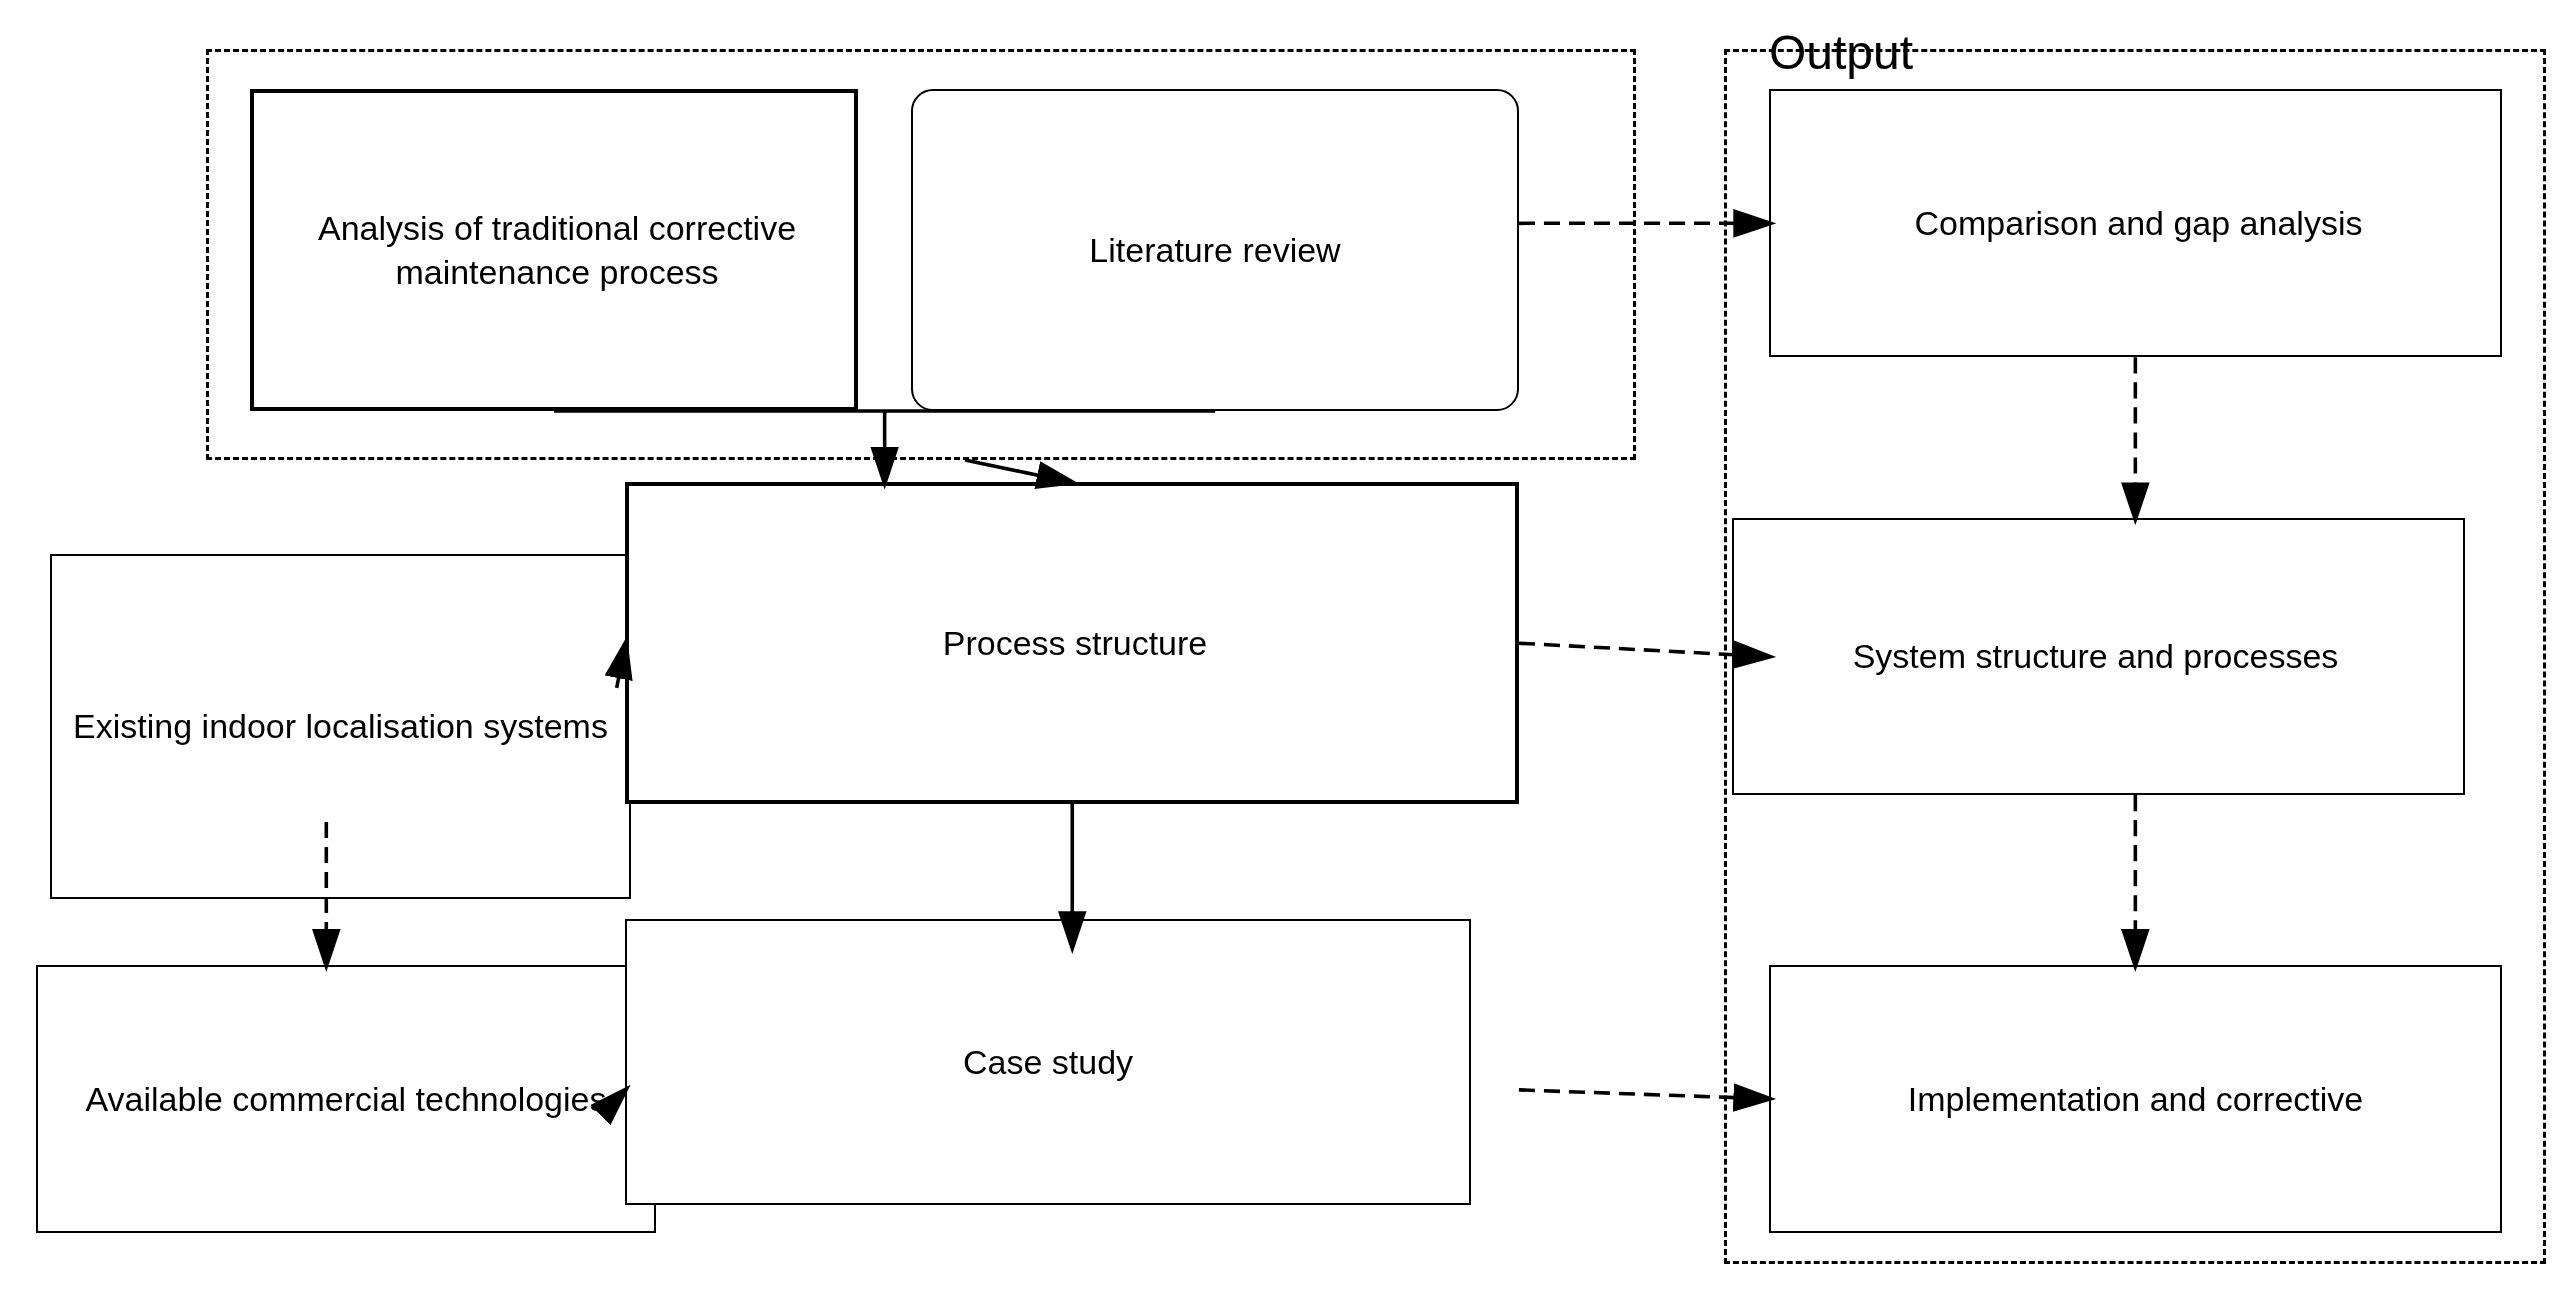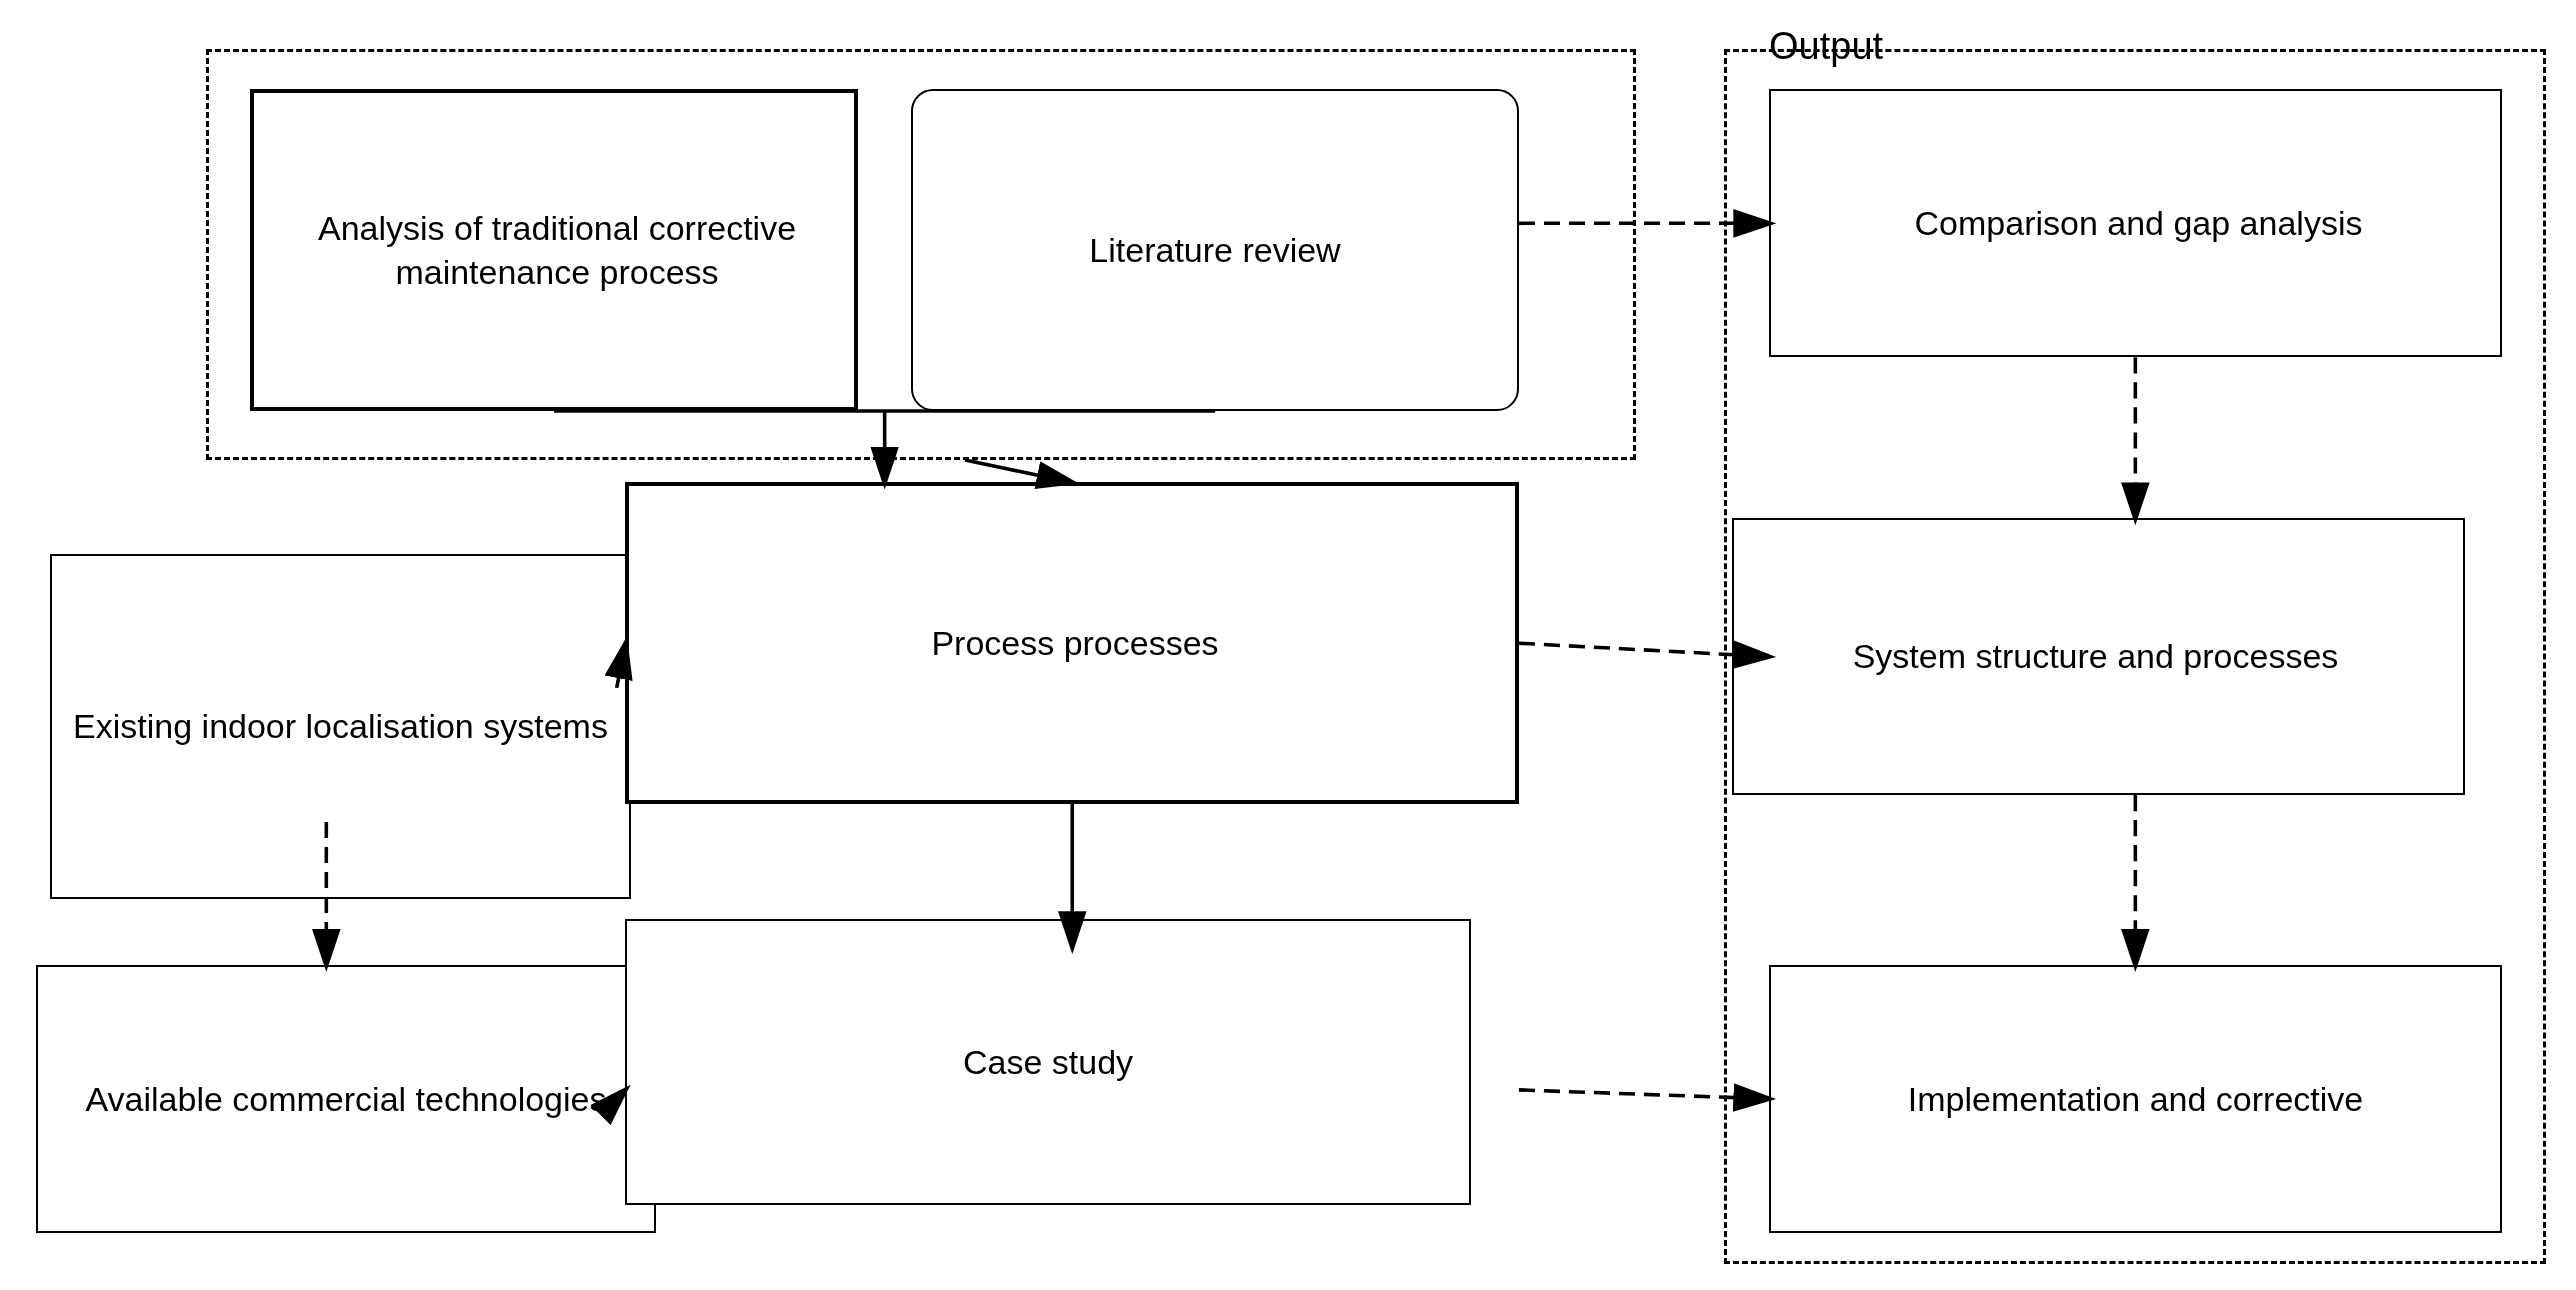--- a/index.html
+++ b/index.html
@@ -40,21 +40,21 @@
     
     .group-box {
       position: absolute;
       border: 3.6px dashed #000;
       background: transparent;
     }
 
     
     .output-label {
       position: absolute;
-      font-size: 38px;
+      font-size: 48px;
       font-weight: normal;
       color: #000;
     }
 
     
     .arrows-svg {
       position: absolute;
       top: 0;
       left: 0;
       width: 2576px;
@@ -72,21 +72,21 @@
   <div class="group-box" style="left: 206px; top: 49px; width: 1430px; height: 411px;"></div>
 
   <div class="group-box" style="left: 1724px; top: 49px; width: 822px; height: 1215px;"></div>
 
   <div class="box box-thick" style="left: 250px; top: 89px; width: 608px; height: 322px;">Analysis of traditional corrective maintenance process</div>
 
   <div class="box" style="left: 911px; top: 89px; width: 608px; height: 322px; border-radius: 22px;">Literature review</div>
 
   <div class="box" style="left: 36px; top: 554px; width: 581px; height: 345px; margin-left: 14px;">Existing indoor localisation systems</div>
 
-  <div class="box box-thick" style="left: 625px; top: 482px; width: 894px; height: 322px;">Process processes</div>
+  <div class="box box-thick" style="left: 625px; top: 482px; width: 894px; height: 322px;">Process structure</div>
 
   <div class="box" style="left: 36px; top: 965px; width: 620px; height: 268px; text-align: right;">Available commercial technologies</div>
 
   <div class="box" style="left: 625px; top: 919px; width: 846px; height: 286px;">Case study</div>
 
   <div class="box" style="left: 1769px; top: 89px; width: 733px; height: 268px; padding-left: 24px;">Comparison and gap analysis</div>
 
   <div class="box" style="left: 1732px; top: 518px; width: 733px; height: 277px; padding-left: 12px;">System structure and processes</div>
 
   <div class="box" style="left: 1769px; top: 965px; width: 733px; height: 268px;">Implementation and corrective</div>

